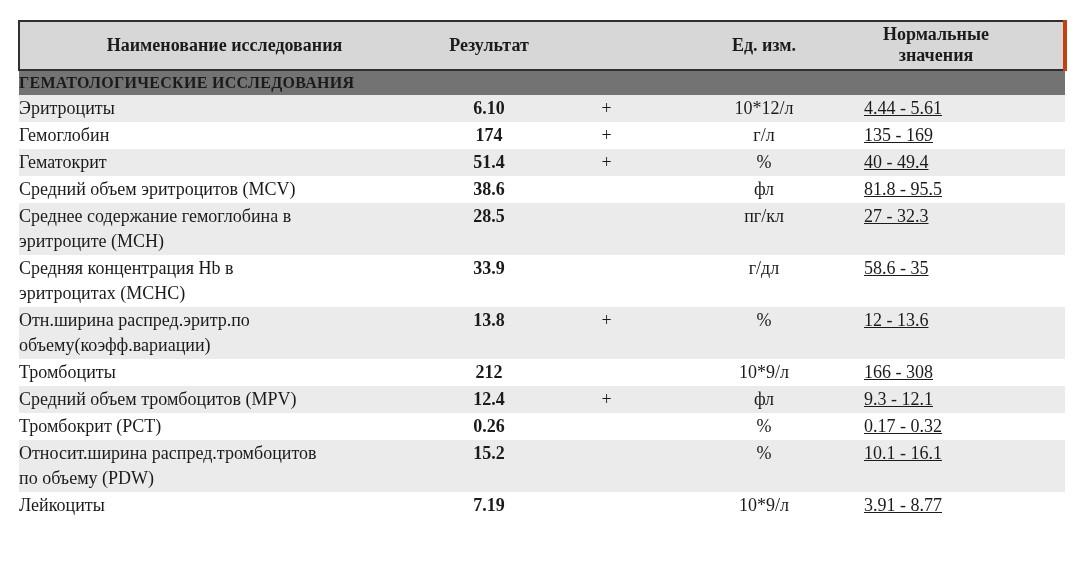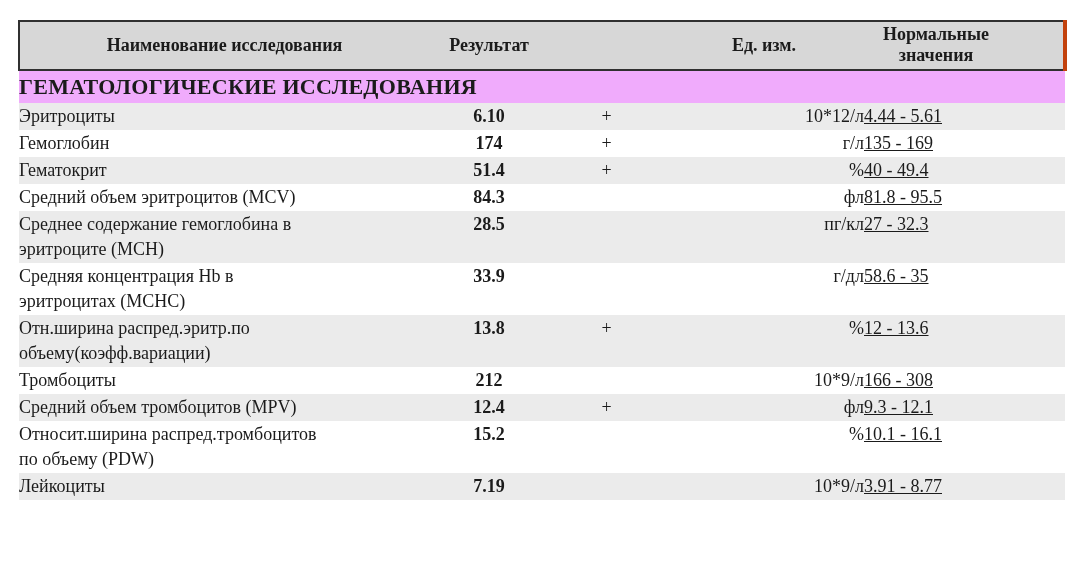--- a/index.html
+++ b/index.html
@@ -36,39 +36,39 @@
     text-align: center;
     padding: 2px 0 3px 0;
     border-top: 2px solid #303030;
     border-bottom: 2px solid #303030;
   }
   tr.head-row th:first-child { border-left: 2px solid #303030; }
   tr.head-row th:last-child  { border-right: 4px solid #c2410c; }
   tr.head-row th.h-normal    { padding-right: 55px; }
 
   tr.section-row td {
-    font-size: 22px;
+    font-size: 16px;
     font-weight: bold;
     text-align: left;
     padding: 3px 0 3px 0;
     letter-spacing: 0.3px;
-    background: #f0abfc;
+    background: #737373;
   }
 
   tbody.data td {
     font-size: 18px;
     line-height: 25px;
     vertical-align: top;
     padding: 1px 0;
   }
   tbody.data tr:nth-child(odd) { background: #ebebeb; }
   td.c-name   { text-align: left; padding-left: 3px; white-space: pre-line; }
   td.c-result { text-align: center; font-weight: bold; font-family: Liberation Serif, serif; }
   td.c-flag   { text-align: center; }
-  td.c-units  { text-align: right; }
+  td.c-units  { text-align: center; }
   td.c-normal { text-align: left; padding-right: 55px; text-decoration: underline; }
 
   .bottom-divider {
     position: absolute;
     left: 18px;
     top: 570px;
     width: 1046px;
     height: 5px;
     background: #dedede;
   }
@@ -115,21 +115,21 @@
         </tr>
         <tr>
           <td class="c-name">Гематокрит</td>
           <td class="c-result">51.4</td>
           <td class="c-flag">+</td>
           <td class="c-units">%</td>
           <td class="c-normal">40 - 49.4</td>
         </tr>
         <tr>
           <td class="c-name">Средний объем эритроцитов (MCV)</td>
-          <td class="c-result">84.3</td>
+          <td class="c-result">38.6</td>
           <td class="c-flag"></td>
           <td class="c-units">фл</td>
           <td class="c-normal">81.8 - 95.5</td>
         </tr>
         <tr>
           <td class="c-name">Среднее содержание гемоглобина в
 эритроците (MCH)</td>
           <td class="c-result">28.5</td>
           <td class="c-flag"></td>
           <td class="c-units">пг/кл</td>
@@ -159,20 +159,27 @@
           <td class="c-normal">166 - 308</td>
         </tr>
         <tr>
           <td class="c-name">Средний объем тромбоцитов (MPV)</td>
           <td class="c-result">12.4</td>
           <td class="c-flag">+</td>
           <td class="c-units">фл</td>
           <td class="c-normal">9.3 - 12.1</td>
         </tr>
         <tr>
+          <td class="c-name">Тромбокрит (PCT)</td>
+          <td class="c-result">0.26</td>
+          <td class="c-flag"></td>
+          <td class="c-units">%</td>
+          <td class="c-normal">0.17 - 0.32</td>
+        </tr>
+        <tr>
           <td class="c-name">Относит.ширина распред.тромбоцитов
 по объему (PDW)</td>
           <td class="c-result">15.2</td>
           <td class="c-flag"></td>
           <td class="c-units">%</td>
           <td class="c-normal">10.1 - 16.1</td>
         </tr>
         <tr>
           <td class="c-name">Лейкоциты</td>
           <td class="c-result">7.19</td>

